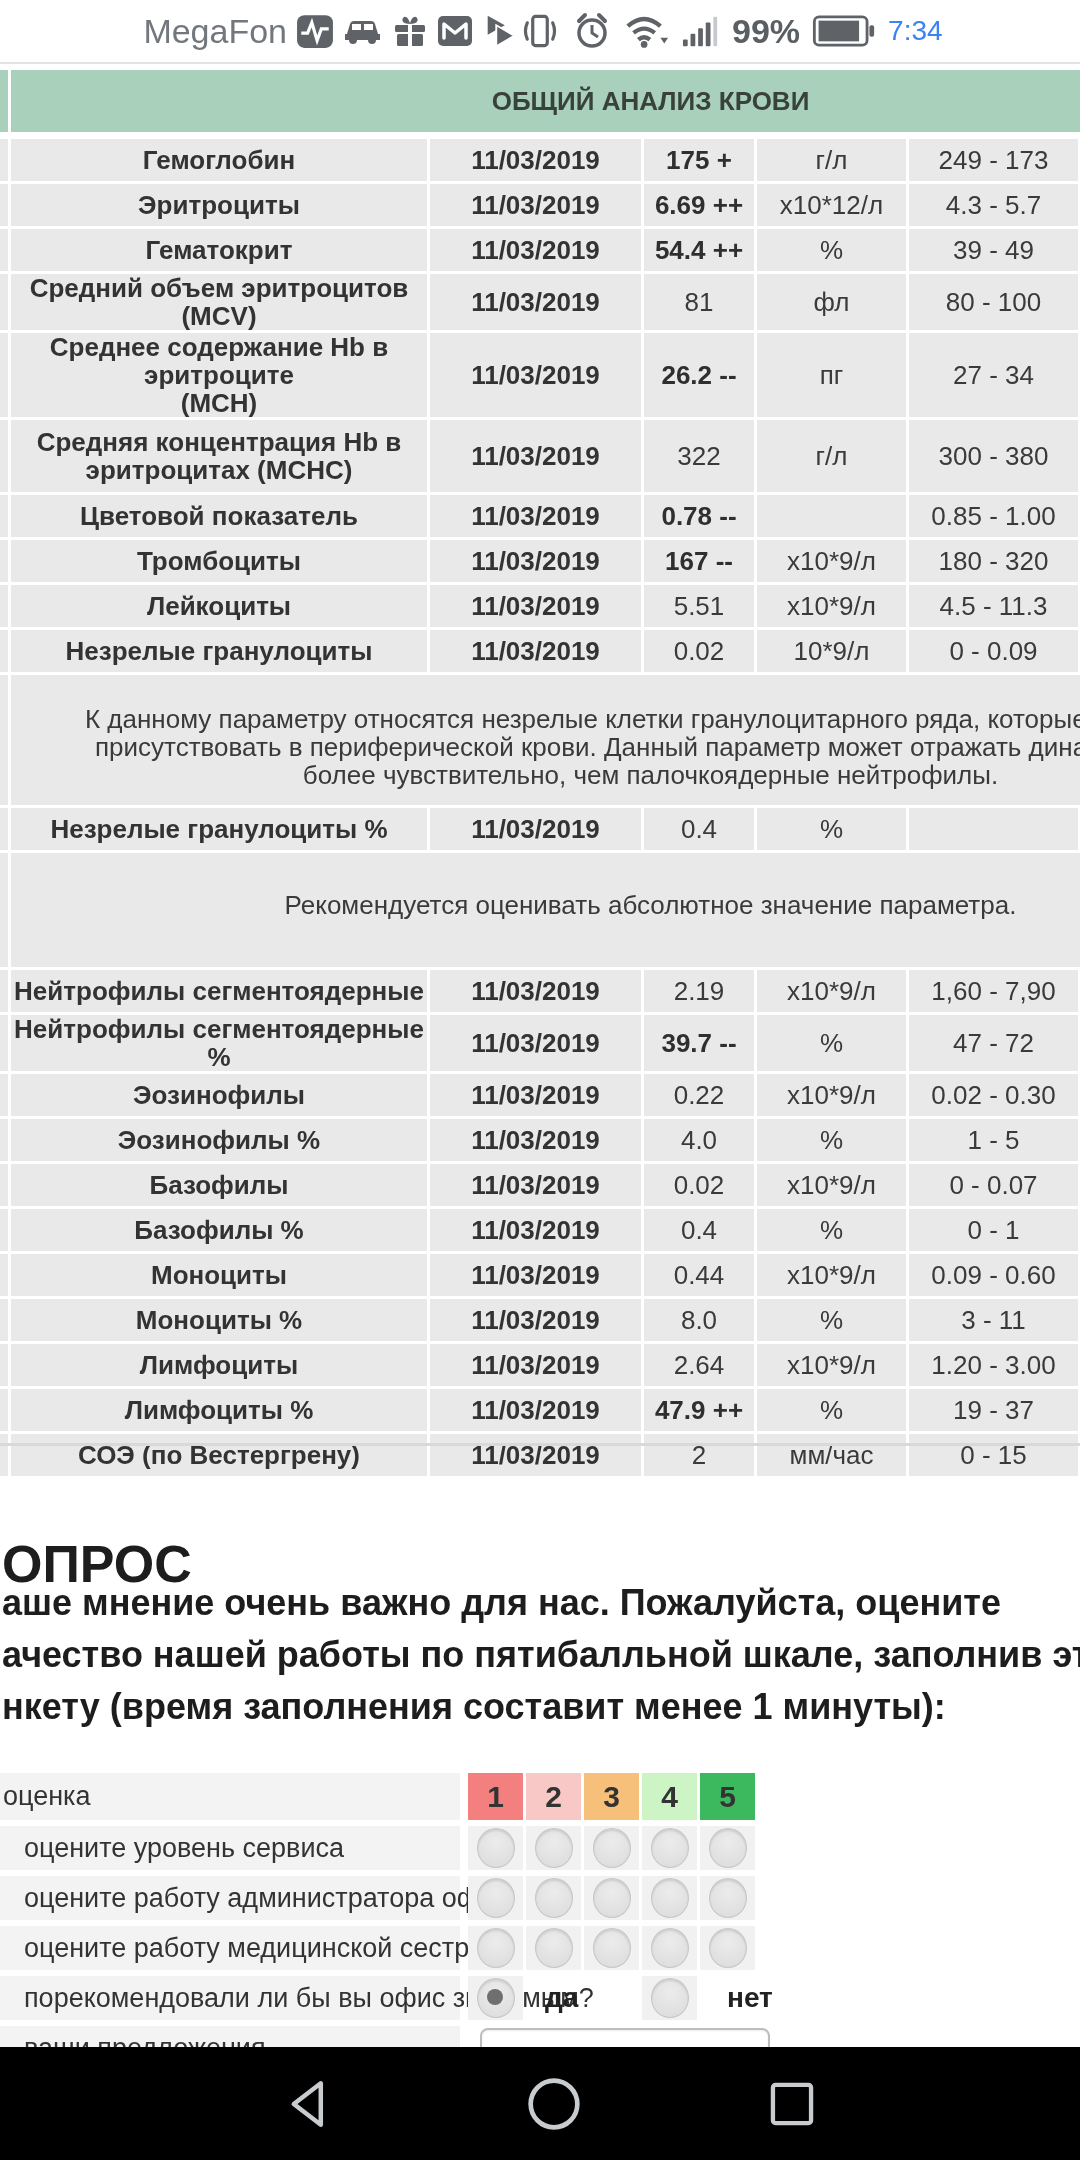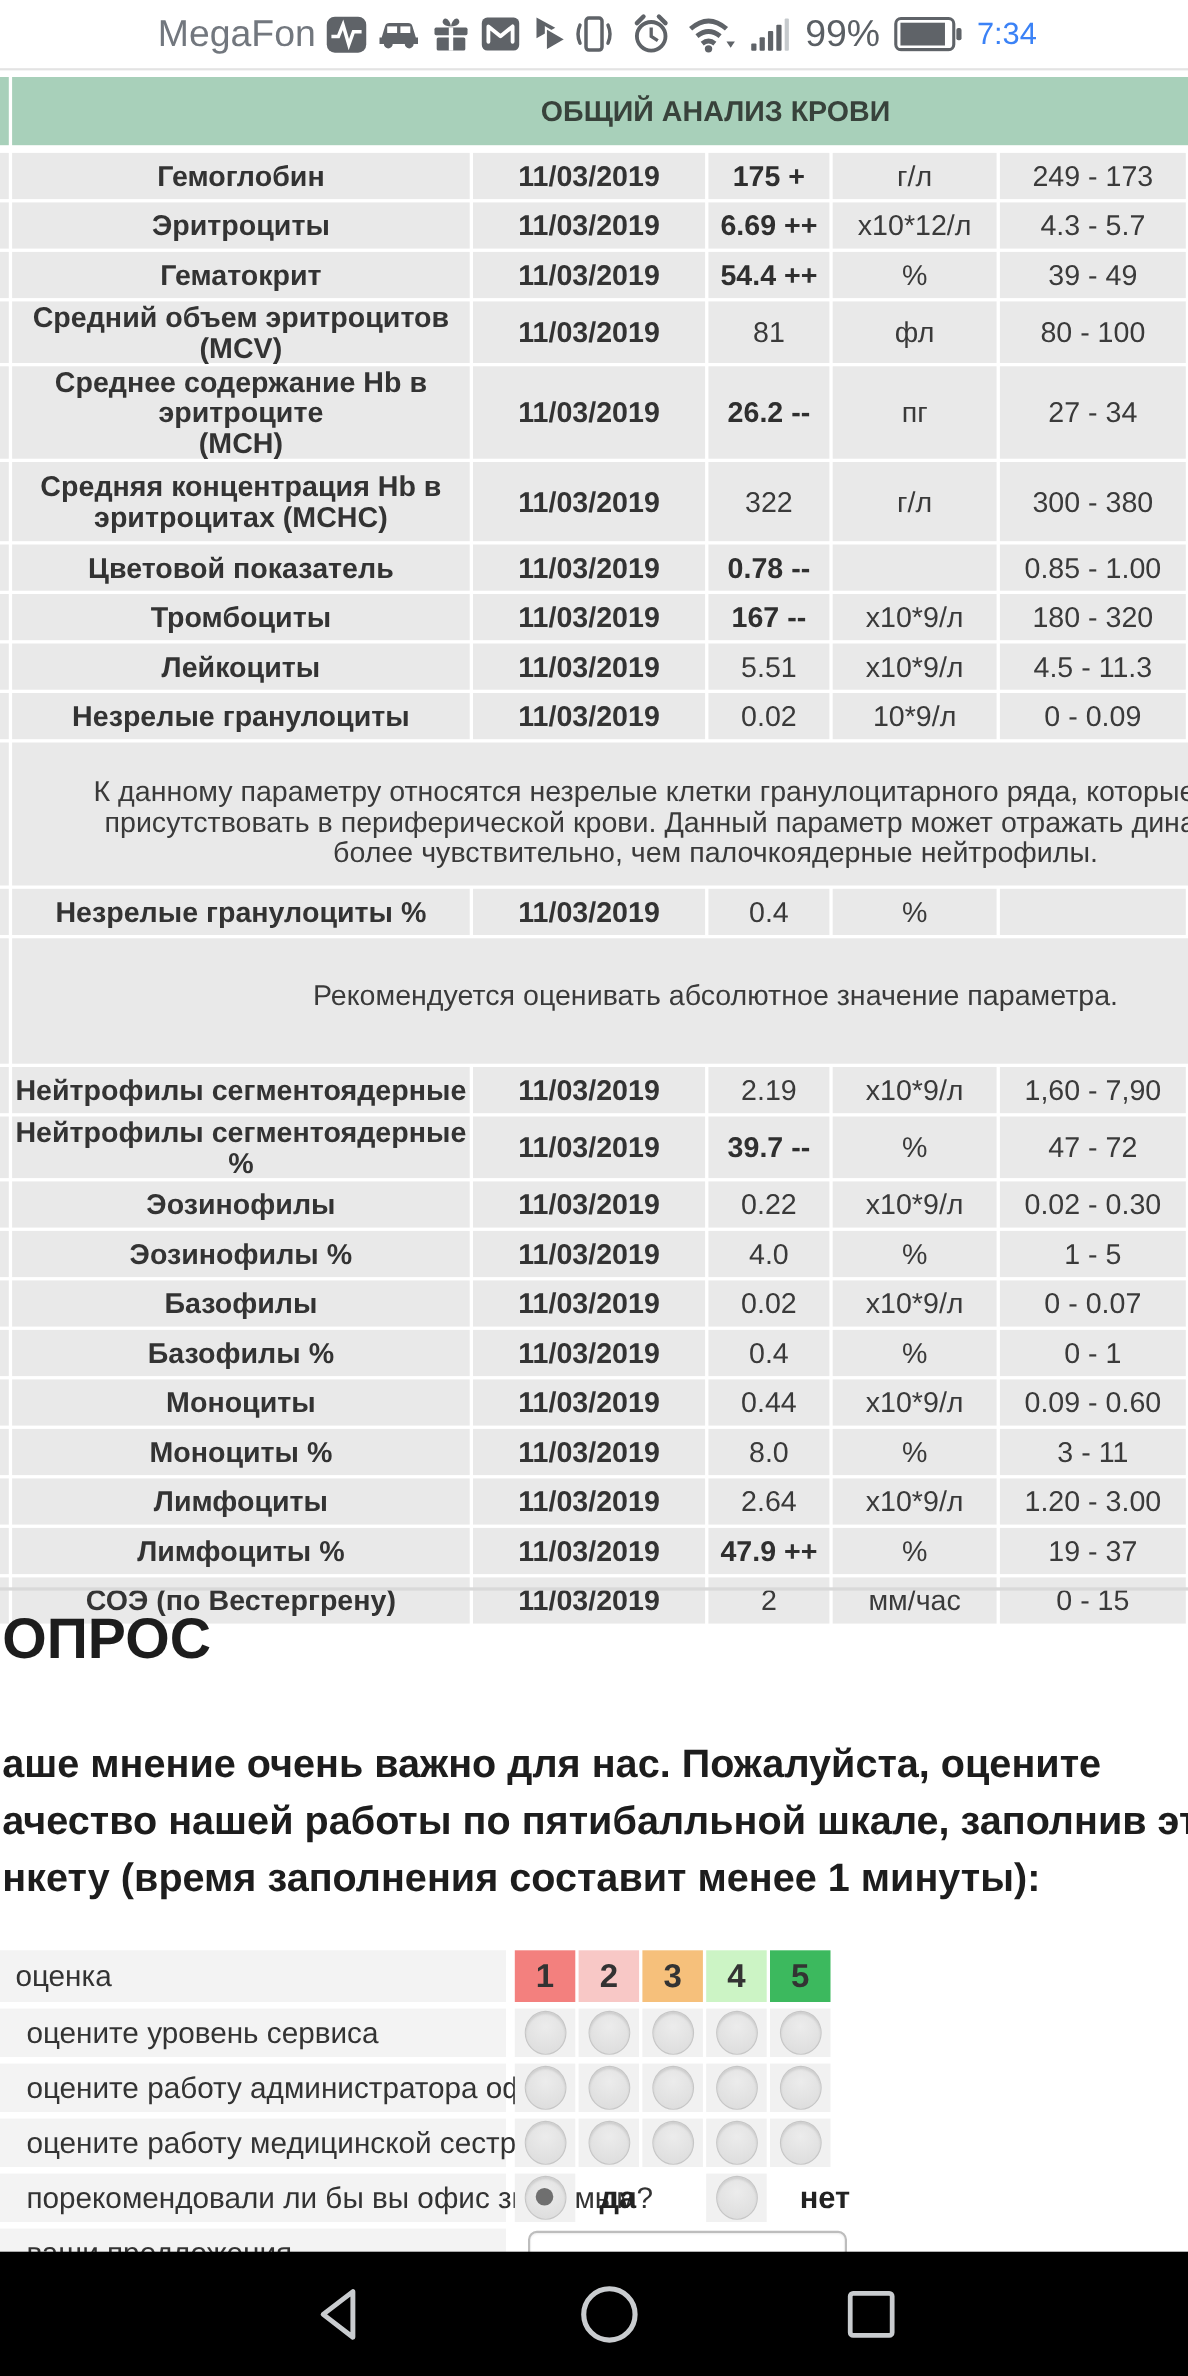--- a/index.html
+++ b/index.html
@@ -6,21 +6,21 @@
   #screen{
     position:relative;width:1080px;height:2160px;background:#fff;overflow:hidden;
     font-family:"Liberation Sans", sans-serif;color:#3a3a3a;margin:0 auto;
   }
   
   #statusbar{position:absolute;top:0;left:0;width:1080px;height:62px;background:#fff;
     border-bottom:2px solid #e3e3e3;display:flex;align-items:center;justify-content:center;}
   .sb-left{display:flex;align-items:center;gap:9px;padding-left:14px;}
   .sb-right{display:flex;align-items:center;gap:12px;padding-right:8px;}
   .carrier{font-size:34px;color:#72777e;letter-spacing:0;}
-  .sb-txt{font-size:34px;color:#5a5f64;}
+  .sb-txt{font-size:34px;color:#5a5f64;font-weight:bold;}
   .sb-time{font-size:28px;color:#3b82f6;}
   .sb-ic{display:block;}
   
   #bloodtable{position:absolute;top:70px;left:0;width:1290px;}
   .bt-head{display:flex;gap:3px;height:62px;margin-bottom:7px;}
   .bt-head .hseg{background:#a8d0ba;}
   .hseg.sl{width:8px;}
   .hseg.main{width:1279px;display:flex;align-items:center;justify-content:center;}
   .bt-title{font-size:26px;font-weight:bold;color:#38423b;}
   .brow{display:flex;gap:3px;margin-bottom:3px;}
@@ -34,32 +34,32 @@
   .cell.unit{width:149px;}
   .cell.range{width:169px;}
   .cell.b{font-weight:bold;color:#2f2f2f;}
   .cell.note{width:1279px;align-items:stretch;justify-content:flex-start;}
   .note-tall{padding:30px 0 16px;}
   .note-short{padding:38px 0 34px;}
   .note-line{line-height:28px;white-space:nowrap;text-align:left;}
   .note-line.center{text-align:center;}
   
   #tbl-rule{position:absolute;top:1443px;left:0;width:1080px;height:3px;background:#d9d9d9;}
-  #survey-heading{position:absolute;top:1462px;left:2px;font-size:52px;line-height:56px;
+  #survey-heading{position:absolute;top:1536px;left:2px;font-size:52px;line-height:56px;
     font-weight:bold;color:#1d1d1d;white-space:nowrap;}
   #survey-intro{position:absolute;top:1577px;left:2px;width:1290px;}
   .intro-line{font-size:36px;line-height:52px;font-weight:bold;color:#1d1d1d;white-space:nowrap;}
   
   #surveytable{position:absolute;top:1773px;left:0;width:1080px;}
   .srow{position:relative;height:44px;margin-bottom:6px;}
   .srow.head{height:47px;}
   .slabel{position:absolute;left:0;top:0;bottom:0;width:460px;background:#f3f3f3;
     display:flex;align-items:center;font-size:27px;color:#333;}
   .slabel .lbl-txt{padding-left:24px;white-space:nowrap;}
-  .srow.head .lbl-txt{padding-left:14px;text-align:center;}
+  .srow.head .lbl-txt{padding-left:3px;text-align:center;}
   .scell{position:absolute;top:0;bottom:0;width:55px;display:flex;align-items:center;justify-content:center;}
   .scell.ratehdr{font-size:30px;font-weight:bold;color:#333;}
   .scell.radiocell{background:#f1f1f1;}
   .radio{width:36px;height:38px;border-radius:50%;border:1px solid #c6c6c6;
     background:radial-gradient(circle at 50% 35%, #ececec 0%, #dddddd 85%);
     box-shadow:inset 0 2px 2px rgba(0,0,0,0.10);position:relative;}
   .radio.sel::after{content:"";position:absolute;left:9px;top:10px;width:16px;height:16px;
     border-radius:50%;background:#6f6f6f;}
   .yn-label{position:absolute;top:0;bottom:0;display:flex;align-items:center;
     font-size:28px;font-weight:bold;color:#222;}

